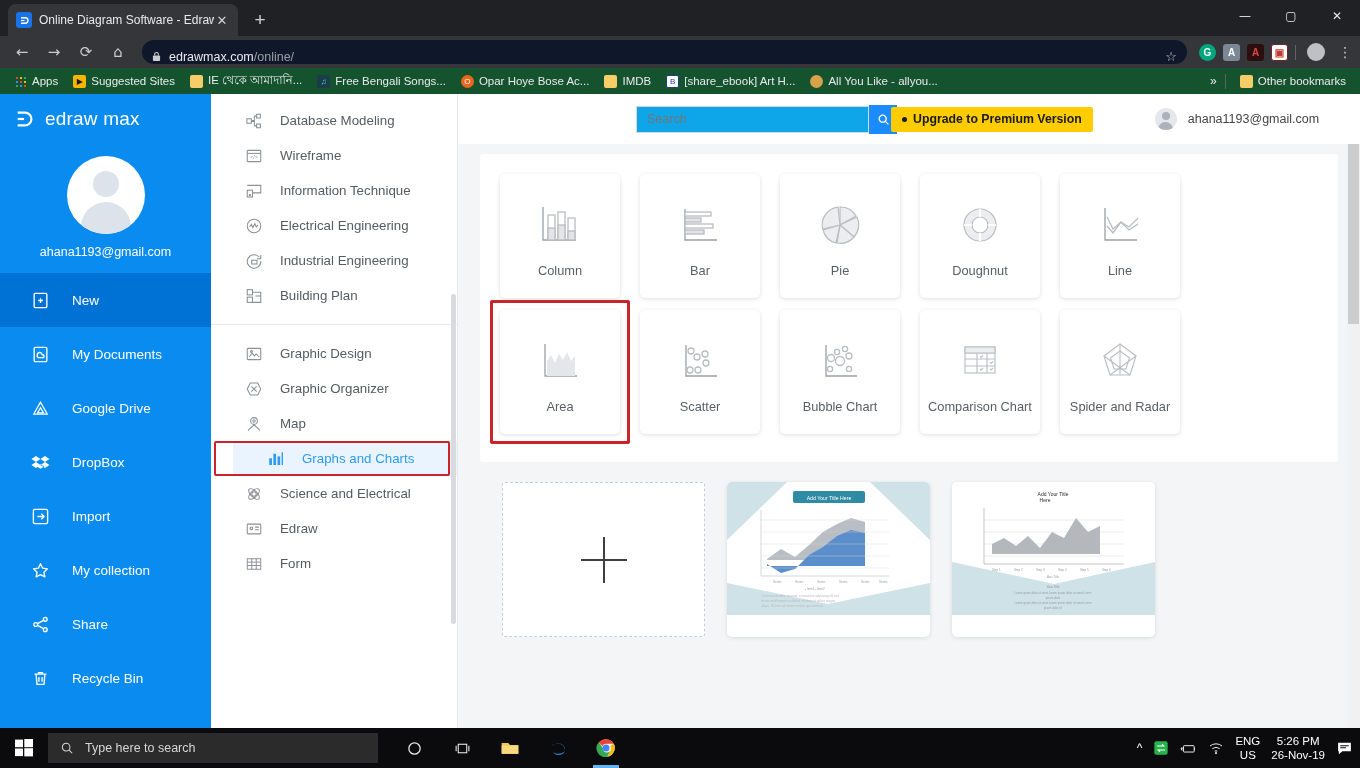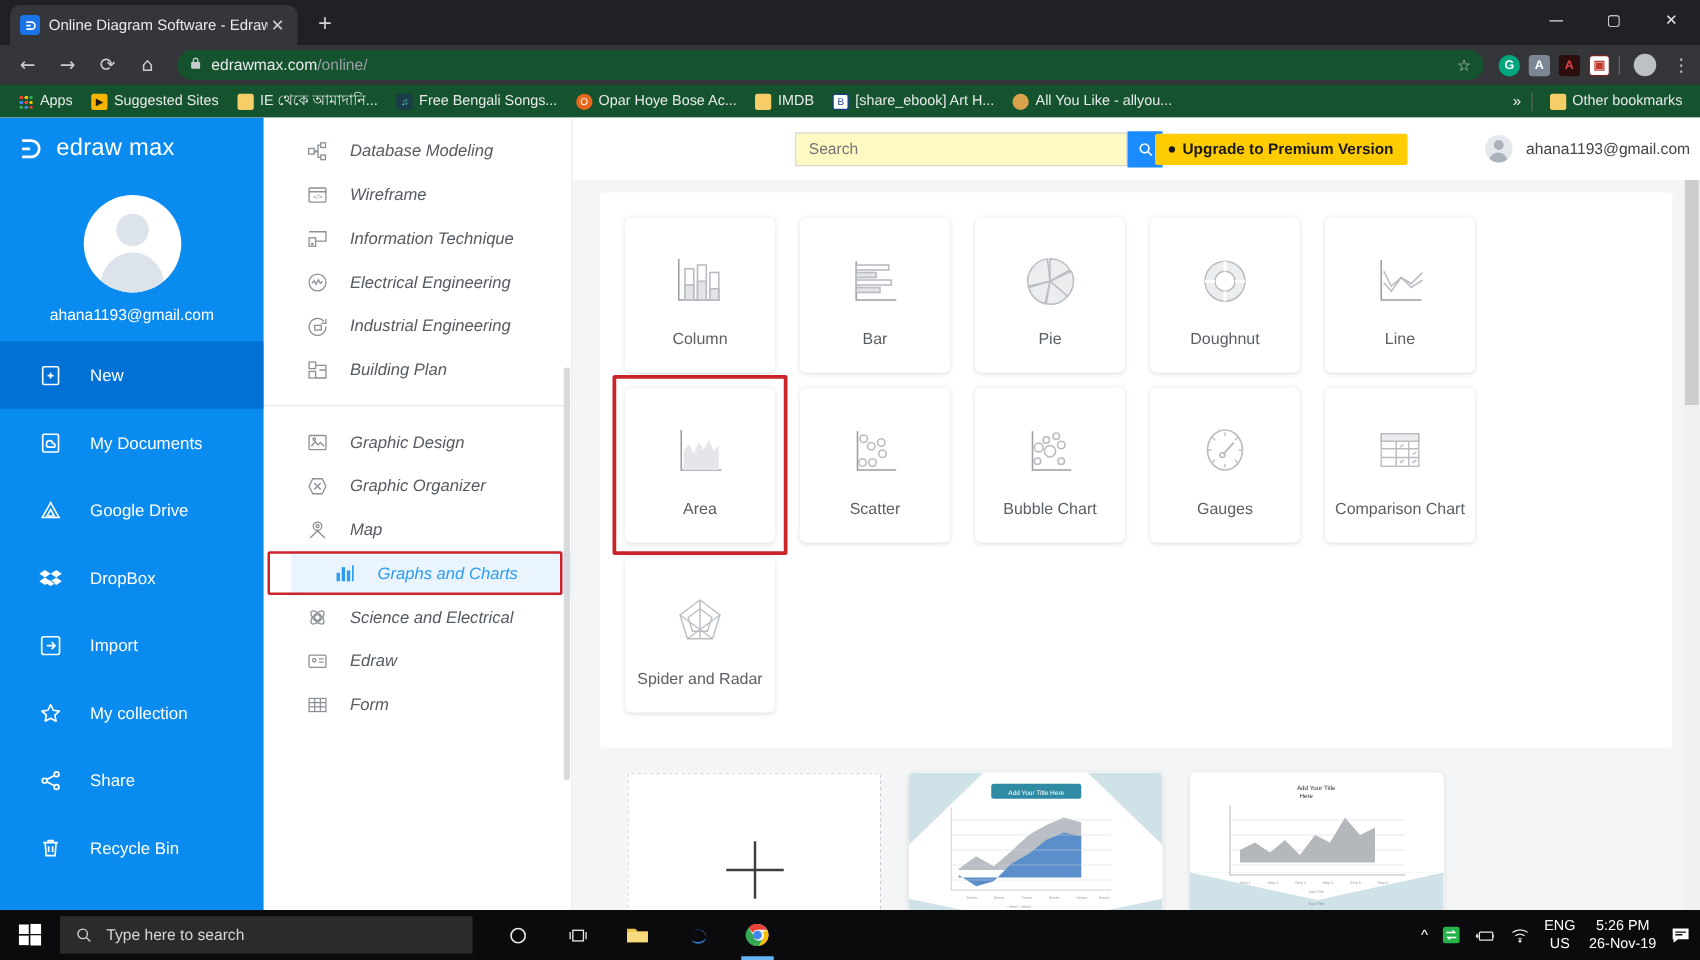--- a/index.html
+++ b/index.html
@@ -29,21 +29,21 @@
   .newtab { width:28px; height:28px; margin-left:8px; margin-bottom:2px; color:#cdd1d6;
     display:flex; align-items:center; justify-content:center; font-size:19px; font-weight:300;}
   .wincontrols { position:absolute; right:0; top:0; height:32px; display:flex; }
   .wc { width:46px; height:32px; display:flex; align-items:center; justify-content:center;
     color:#e8eaed; font-size:12px; font-family:"DejaVu Sans", sans-serif; }
 
   
   .toolbar { height:32px; background:#35363a; display:flex; align-items:center; padding:0 8px; }
   .navbtn { width:28px; height:28px; margin-right:4px; display:flex; align-items:center; justify-content:center;
     color:#c9cccf; font-size:15px; font-family:"DejaVu Sans", sans-serif; }
-  .omnibox { flex:1; height:24px; background:#14532d; border-radius:12px; display:flex; align-items:center;
+  .omnibox { flex:1; height:24px; background:#0f172a; border-radius:12px; display:flex; align-items:flex-end;
     padding:0 10px; margin:0 6px; color:#e8eaed; font-size:12.5px; }
   .lock { font-size:10px; margin-right:8px; color:#c9cccf; }
   .url-host { color:#e8eaed; }
   .url-path { color:#9aa0a6; }
   .star { margin-left:auto; color:#c9cccf; font-size:13px; }
   .exticons { display:flex; align-items:center; gap:7px; margin-left:6px; }
   .ext { width:17px; height:17px; border-radius:3px; display:flex; align-items:center;
     justify-content:center; font-size:10px; color:#fff; font-weight:bold; }
   .ext.g { background:#00a67d; border-radius:50%; }
   .ext.a { background:#7b8794; }
@@ -102,35 +102,35 @@
   .nav-item { height:54px; display:flex; align-items:center; padding-left:30px; gap:22px; color:#fff;
     font-size:13.5px; cursor:default; }
   .nav-item.active { background:#0072d6; }
   .nav-ic { width:20px; height:20px; flex:none; display:flex; align-items:center; justify-content:center; }
   .nav-ic svg { width:19px; height:19px; }
 
   
   .catpanel { width:247px; flex:none; background:#fff; border-right:1px solid #e7e9ec;
     position:relative; overflow:hidden; padding-top:0px; }
   .cat-scroll { position:absolute; top:0; left:0; right:0; bottom:0; overflow:hidden; }
-  .cat-clip { position:absolute; top:-26px; left:0; right:0;font-style:italic; }
+  .cat-clip { position:absolute; top:-26px; left:0; right:0; }
   .cat-item { height:35px; display:flex; align-items:center; padding-left:33px; gap:17px;
     color:#555b61; font-size:13.3px; }
   .cat-item .ci { width:19px; height:19px; flex:none; display:flex; align-items:center; justify-content:center; }
   .cat-item .ci svg { width:18px; height:18px; }
   .cat-sep { height:1px; background:#e7e9ec; margin:11px 0 11px 0; }
   .cat-item.selected { color:#2d9cf0; background:#eaf4fe;margin-left:22px; }
   .cat-highlight { position:absolute; left:3px; right:7px; height:35px; border:2.5px solid #cc2229;
     border-radius:2px; pointer-events:none; }
 
   
   .main { flex:1; display:flex; flex-direction:column; background:#f4f5f7; position:relative; overflow:hidden;}
   .topbar { height:50px; background:#ffffff; display:flex; align-items:center; flex:none; }
   .search-wrap { margin-left:178px; display:flex; align-items:center; }
-  .search-box { width:266px; height:27px; border:1px solid #d5d8dc; background:#fef9c3;
+  .search-box { width:233px; height:27px; border:1px solid #d5d8dc; background:#0ea5e9;
     display:flex; align-items:center; padding:0 10px; }
   .search-box input { border:none; outline:none; font-size:12.5px; font-family:"Liberation Sans", sans-serif;
     color:#333; width:100%; background:transparent; }
   .search-btn { width:28px; height:29px; background:#1a8cff; display:flex; align-items:center;
     justify-content:center; }
   .upgrade { height:25px; background:#ffcc00; color:#1a1a1a; font-size:12.3px; font-weight:bold;
     display:flex; align-items:center; padding:0 11px; margin-left:-6px; border-radius:2px; position:relative; }
   .upgrade .dot { width:5px; height:5px; border-radius:50%; background:#1a1a1a; margin-right:6px; }
   .acct { margin-left:62px; display:flex; align-items:center; gap:11px; color:#444; font-size:12.5px; }
   .acct-av { width:22px; height:22px; border-radius:50%; background:#e4e7eb; position:relative; overflow:hidden;}
@@ -656,33 +656,20 @@
                       <circle cx="29" cy="12" r="2.6"></circle>
                     <circle cx="24" cy="24" r="4.5"></circle>
                       <circle cx="33" cy="19" r="3"></circle>
                       <circle cx="14" cy="32" r="2.6"></circle>
                       <circle cx="33" cy="32" r="2.6"></circle>
                   </svg>
                 </span>
                 <span class="tc-lb">Bubble Chart</span>
               </div>
 
-              <div class="type-card">
-                <span class="tc-ic">
-                  <svg width="48" height="48" viewBox="0 0 48 48" fill="none" stroke="#b9bdc2" stroke-width="1.3">
-                    <ellipse cx="24" cy="23" rx="14" ry="16"></ellipse>
-                    <g stroke-width="1.1">
-                      <path d="M24 9v3M34 13l-2 2.2M38 23h-3M34 33l-2-2.2M24 37v-3M14 33l2-2.2M10 23h3M14 13l2 2.2"></path>
-                    </g>
-                    <path d="M22.5 26.5 31 17" stroke-width="1.6"></path>
-                      <circle cx="22" cy="27" r="2"></circle>
-                  </svg>
-                </span>
-                <span class="tc-lb">Gauges</span>
-              </div>
 
               <div class="type-card">
                 <span class="tc-ic">
                   <svg width="48" height="48" viewBox="0 0 48 48" fill="none" stroke="#b9bdc2" stroke-width="1.1">
                     <rect x="9" y="10" width="30" height="26"></rect>
                       <path d="M9 16h30M9 22h30M9 29h30M21 10v26M31 10v26"></path>
                     <rect x="9" y="10" width="30" height="6" fill="#ecedef" stroke="none"></rect>
                     <path d="M9 10h30v6H9z"></path>
                     <path d="M24 19.5l1 1 2-2.2M34 25.5l1 1 2-2.2M34 32l1 1 2-2.2M24 32l1 1 2-2.2" stroke="#b9bdc2"></path>
                   </svg>

